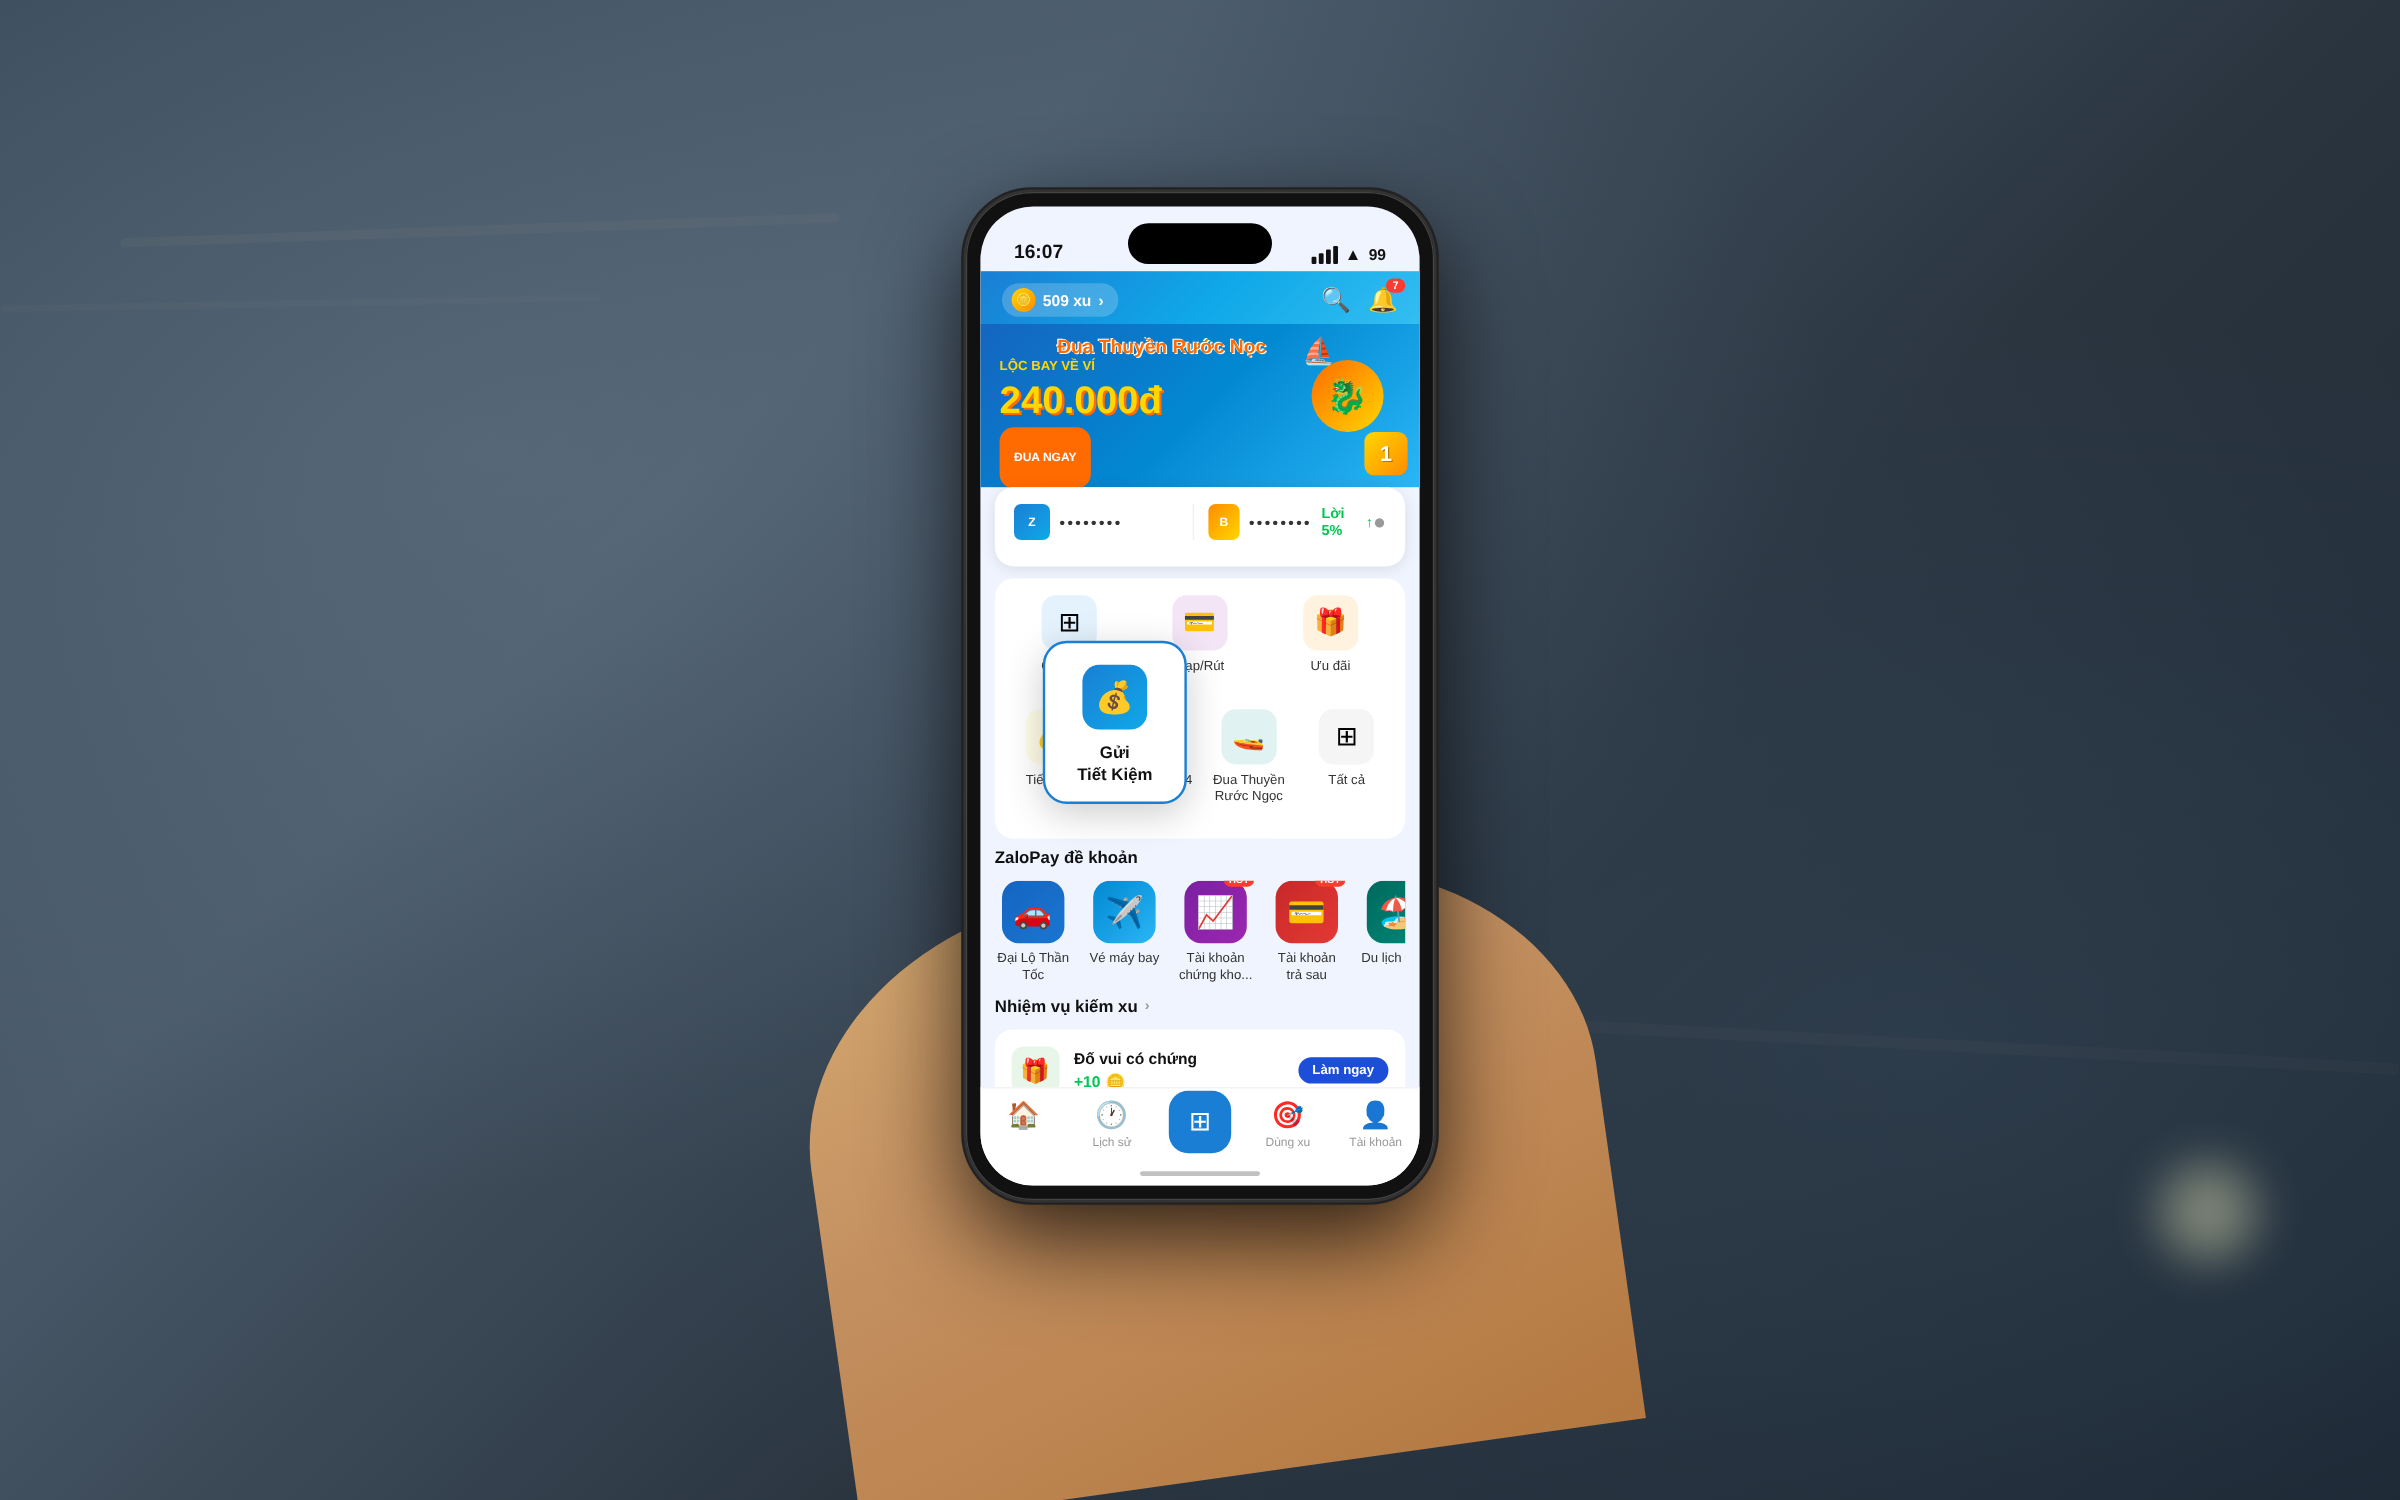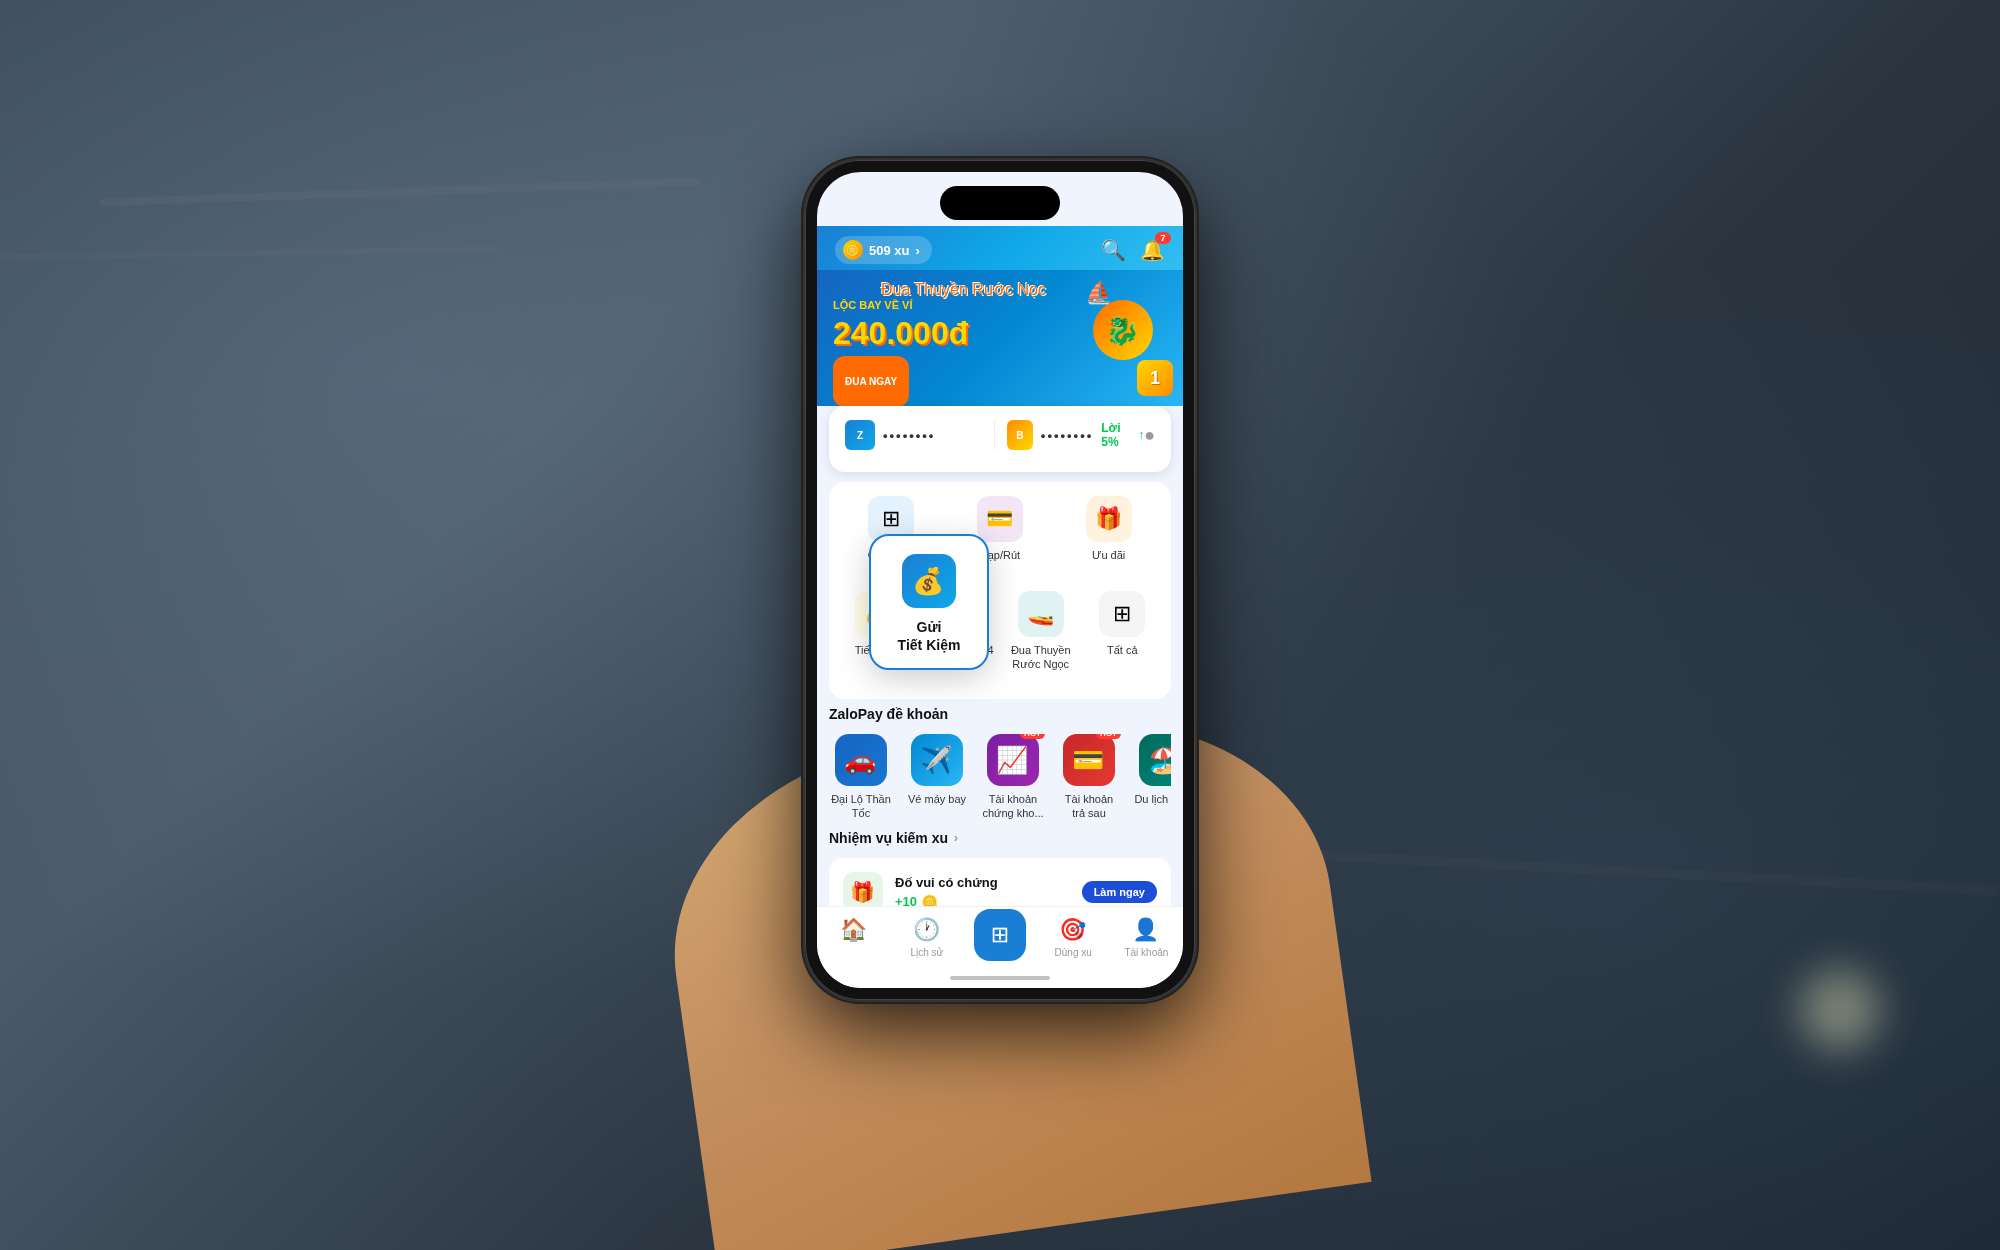--- a/index.html
+++ b/index.html
@@ -181,21 +181,21 @@
       width: 100%;
       height: 100%;
     }
     .promo-text-area {
       position: absolute;
       left: 16px;
       top: 10px;
     }
     .promo-title {
       font-size: 16px;
-      font-weight: 400;
+      font-weight: 700;
       color: #ff6b00;
       text-shadow: 1px 1px 0 #fff, -1px -1px 0 #fff;
       line-height: 1.2;
       padding-left: 48px;
     }
     .promo-subtitle {
       font-size: 11px;
       color: #ffd700;
       font-weight: 700;
     }
@@ -562,20 +562,33 @@
 <div class="hand-phone-wrapper" style="position:relative;z-index:1;">
 
   <div class="hand-bg"></div>
 
   <div class="phone-shell">
 
     <div class="phone-screen">
 
       <div class="dynamic-island"></div>
 
+      <div class="status-bar">
+        <span class="status-time">16:07</span>
+        <div class="status-icons">
+          <div class="signal-bars">
+            <div class="signal-bar" style="height:6px;"></div>
+            <div class="signal-bar" style="height:9px;"></div>
+            <div class="signal-bar" style="height:12px;"></div>
+            <div class="signal-bar" style="height:15px;"></div>
+          </div>
+          <span class="wifi-icon">▲</span>
+          <span class="battery-text">99</span>
+        </div>
+      </div>
 
       <div class="banner-area">
         <div class="banner-top-bar">
           <div class="coins-badge">
             <div class="coin-icon">🪙</div>
             <span>509 xu</span>
             <span>›</span>
           </div>
           <div class="banner-actions">
             <div class="banner-icon-btn">🔍</div>

